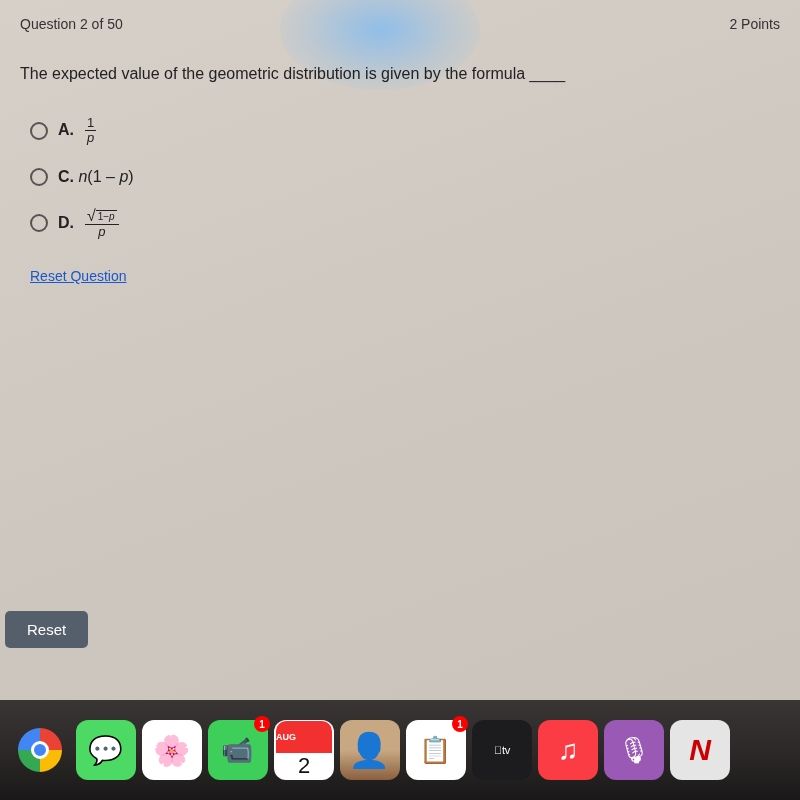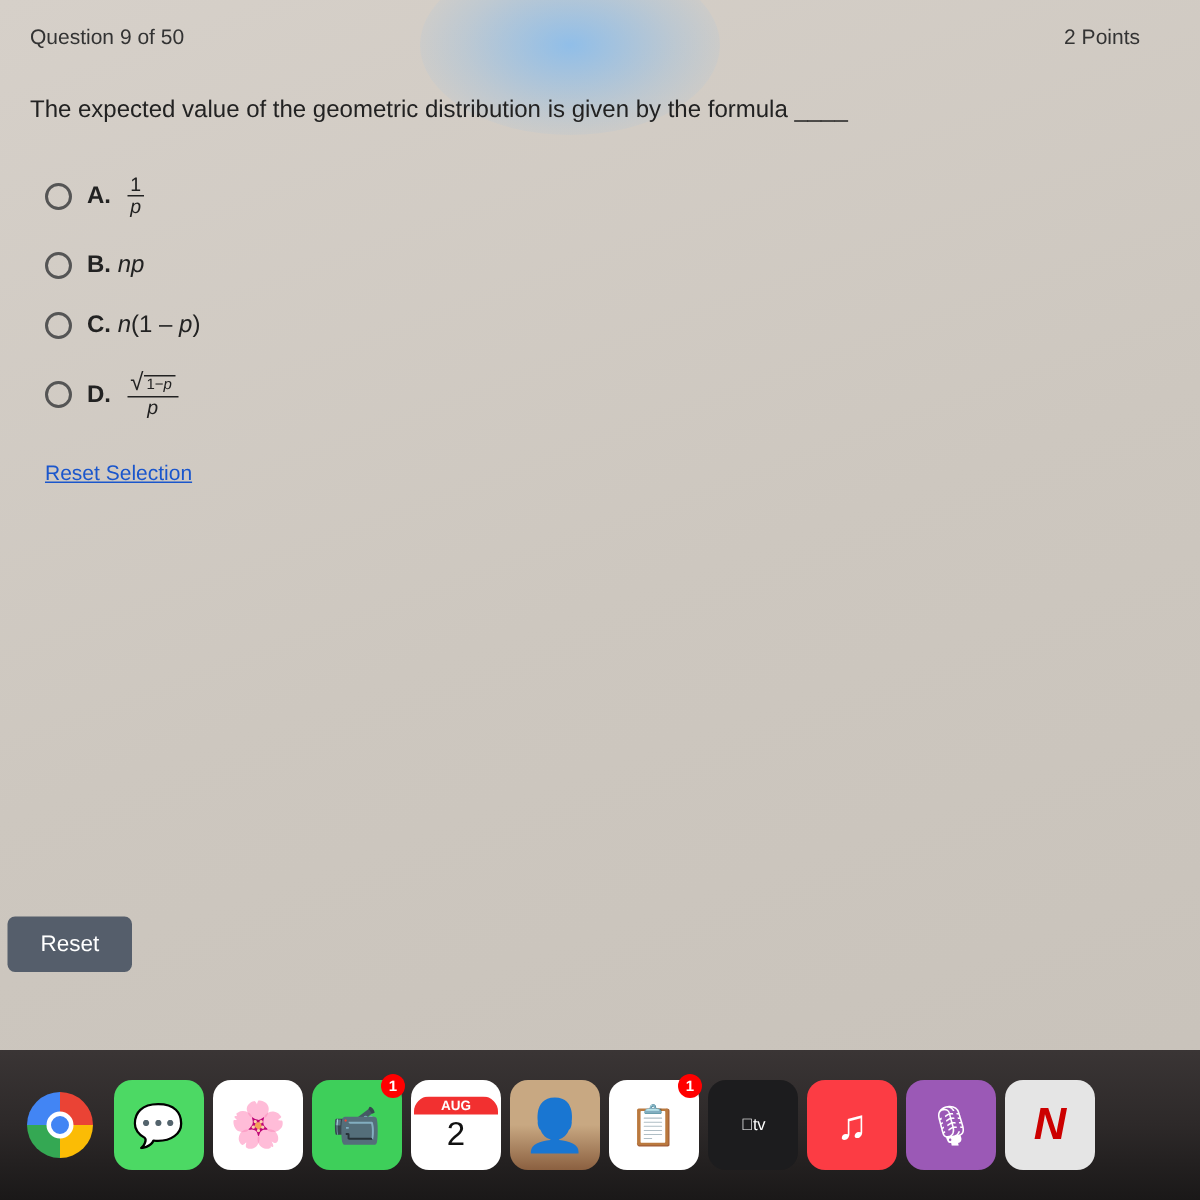--- a/index.html
+++ b/index.html
@@ -51,21 +51,20 @@
     .question-number {
       font-size: 14px;
       color: #333;
       font-weight: 400;
     }
 
     .points {
       font-size: 14px;
       color: #333;
       font-weight: 400;
-      margin-right: 20px;
     }
 
     .question-text {
       font-size: 16px;
       color: #222;
       margin-bottom: 30px;
       line-height: 1.5;
       padding-right: 10px;
     }
 
@@ -218,25 +217,24 @@
       align-items: center;
       width: 100%;
       border-radius: 10px;
       overflow: hidden;
       background: white;
     }
 
     .dock-calendar-top {
       background: #f23030;
       width: 100%;
-      text-align: center;
       color: white;
       font-size: 9px;
       font-weight: 600;
-      padding: 1px 0;
+      padding: 11px 0;
     }
 
     .dock-calendar-day {
       font-size: 22px;
       font-weight: 300;
       color: #111;
       line-height: 1.2;
     }
 
     .chrome-icon {
@@ -286,45 +284,39 @@
 </head>
 <body>
 
 <div class="screen">
 
   <div class="blue-reflection"></div>
 
   <div class="content">
 
     <div class="header">
-      <span class="question-number">Question 9 of 50</span>
+      <span class="question-number">Question 2 of 50</span>
       <span class="points">2 Points</span>
     </div>
 
     <div class="question-text">The expected value of the geometric distribution is given by the formula ____</div>
 
     <div class="options">
 
       <div class="option">
         <div class="radio-btn"></div>
         <span class="option-label">
           <strong>A.</strong>&nbsp;
           <span class="fraction">
             <span class="numerator">1</span>
             <span class="denominator"><em>p</em></span>
           </span>
         </span>
       </div>
 
-      <div class="option">
-        <div class="radio-btn"></div>
-        <span class="option-label">
-          <strong>B.</strong>&nbsp;<em>np</em>
-        </span>
-      </div>
 
       <div class="option">
         <div class="radio-btn"></div>
         <span class="option-label">
           <strong>C.</strong>&nbsp;<em>n</em>(1 – <em>p</em>)
         </span>
       </div>
 
       <div class="option">
         <div class="radio-btn"></div>
@@ -338,21 +330,21 @@
               </span>
             </span>
             <span class="denominator"><em>p</em></span>
           </span>
         </span>
       </div>
 
     </div>
 
     <div class="reset-selection">
-      <a>Reset Selection</a>
+      <a>Reset Question</a>
     </div>
 
   </div>
 
   <div class="next-btn-container">
     <button class="next-btn">Reset</button>
   </div>
 
   <div class="dock">
 

